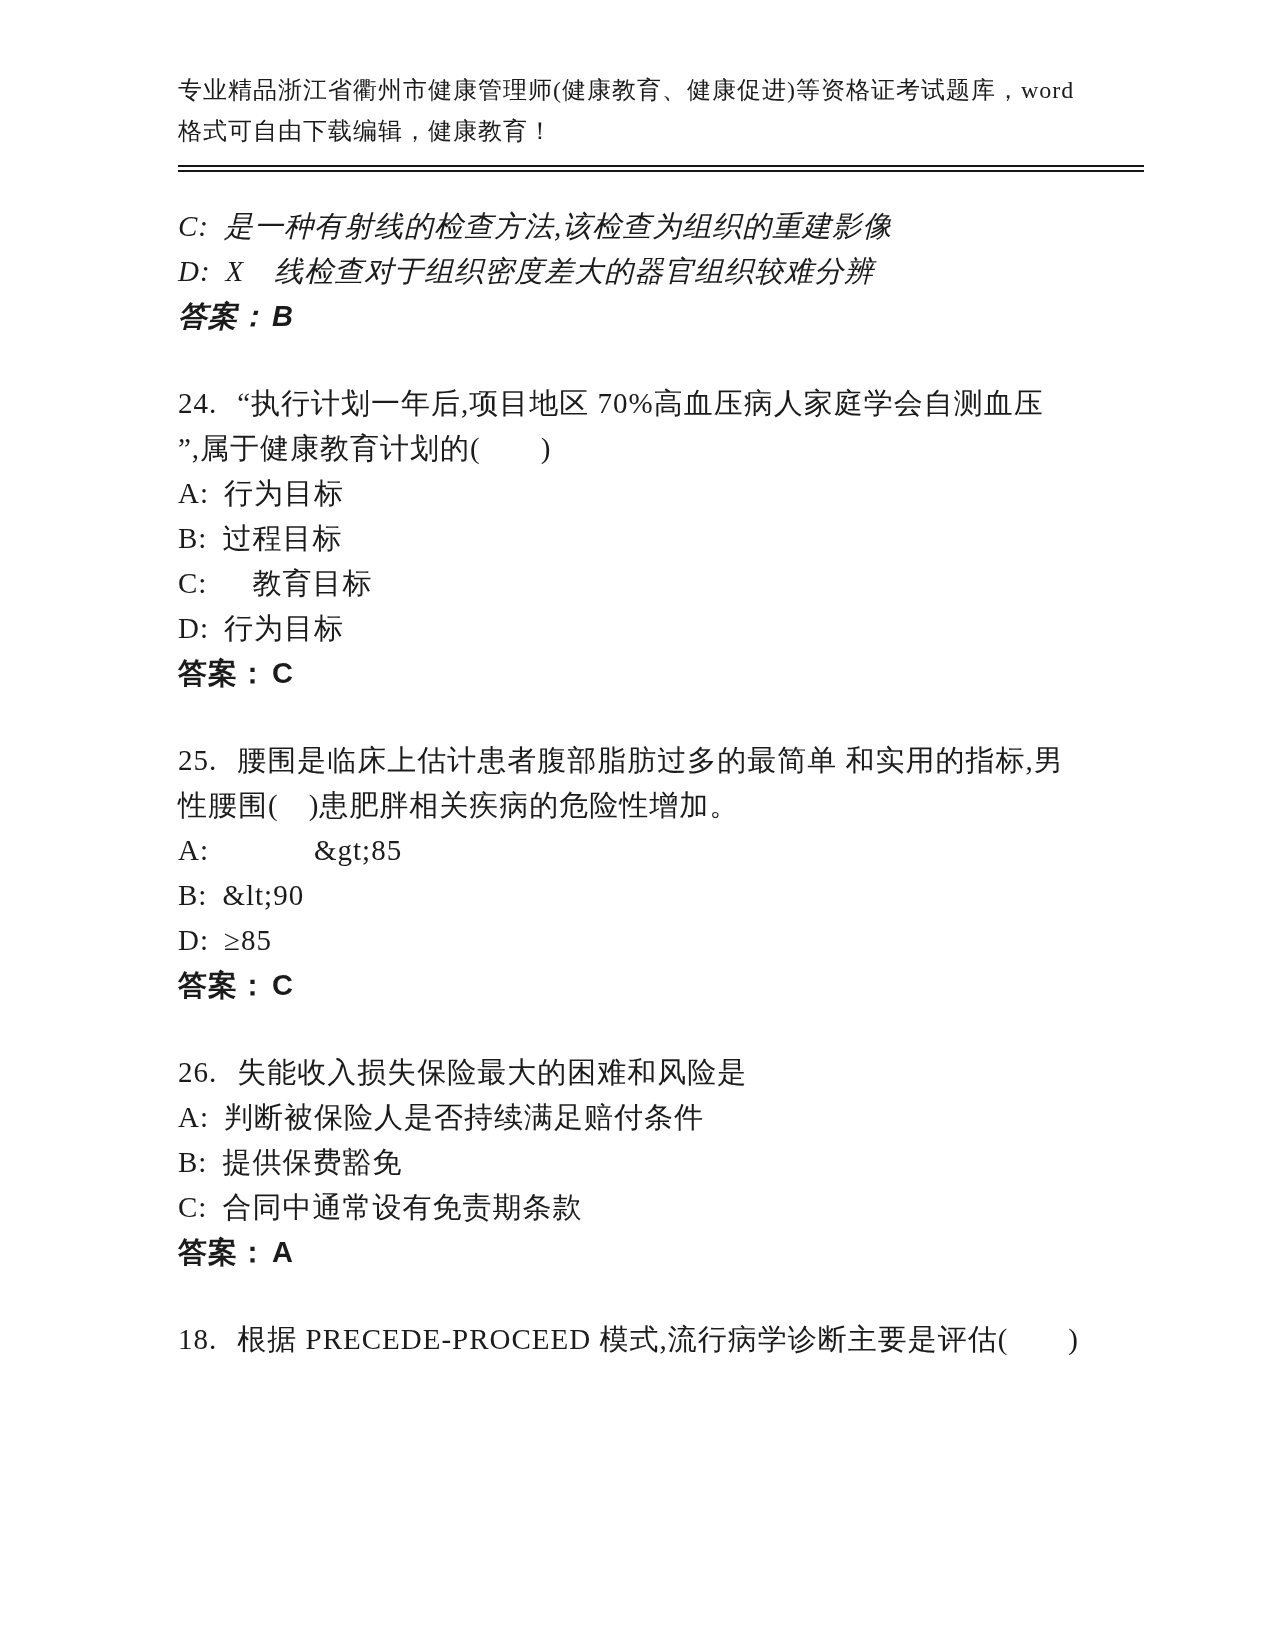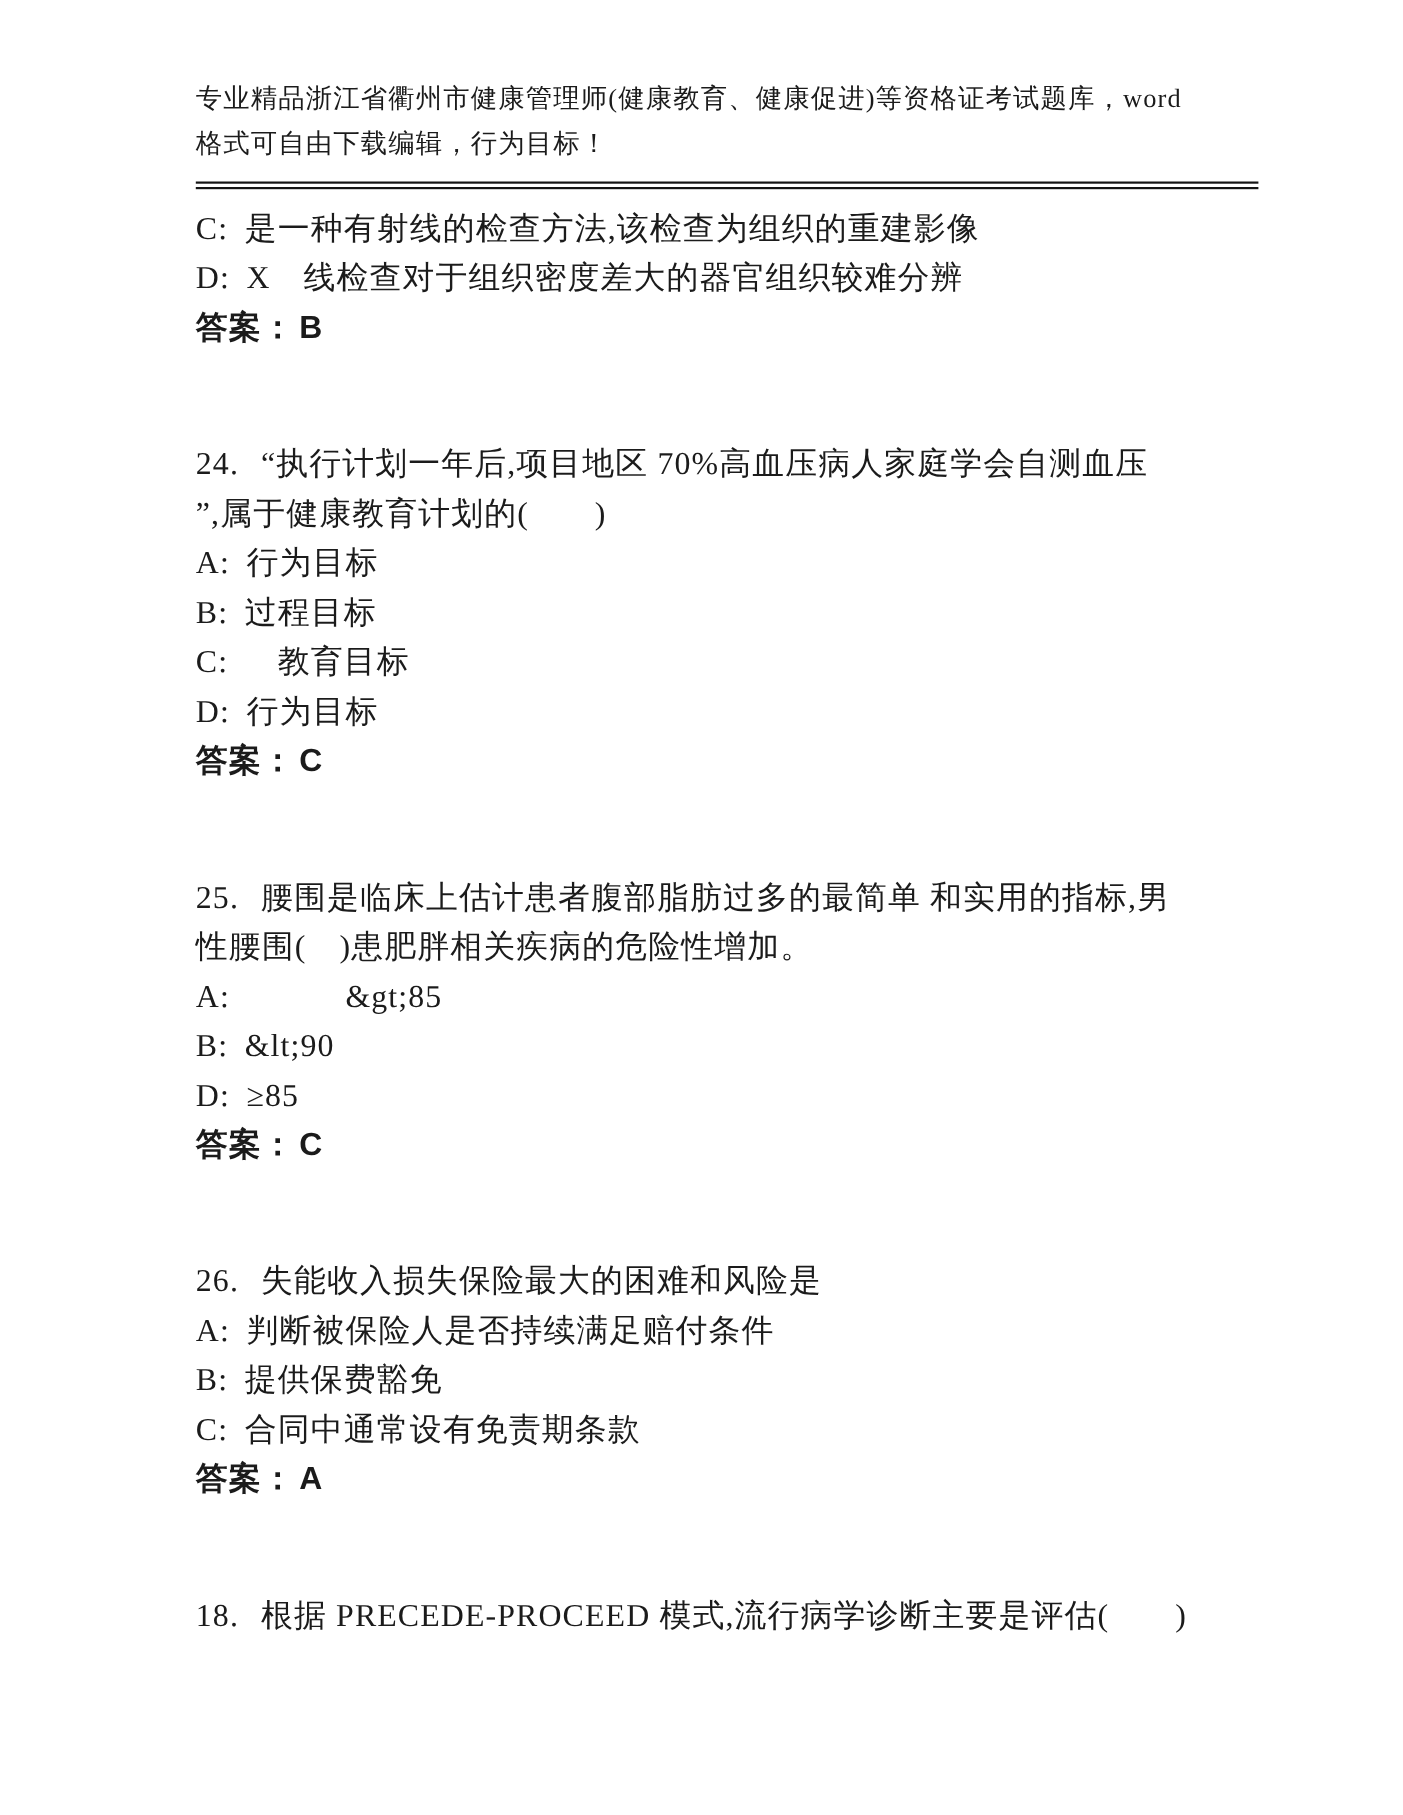--- a/index.html
+++ b/index.html
@@ -26,25 +26,26 @@
     white-space: pre-wrap;
     letter-spacing: 1px;
   }
   .rule {
     margin-top: 13px;
     height: 3px;
     border-top: 2px solid #151515;
     border-bottom: 2px solid #151515;
   }
   .question {
-    margin-top: 79px;
+    margin-top: 42px;
     font-size: 29px;
   }
   .question.first {
-    margin-top: 14px;
+    margin-top: 32px;
+    font-style: italic;
   }
   p { margin: 0; }
   .line {
     line-height: 45px;
     white-space: pre-wrap;
     letter-spacing: 1px;
   }
   .qnum { margin-right: 20px; }
   .olabel { margin-right: 15px; }
   .answer-row {
@@ -56,21 +57,21 @@
     margin-left: 4px;
   }
 </style>
 </head>
 <body>
 
 <div class="page">
 
   <div>
     <p class="hdr-line">专业精品浙江省衢州市健康管理师(健康教育、健康促进)等资格证考试题库，word</p>
-    <p class="hdr-line">格式可自由下载编辑，行为目标！</p>
+    <p class="hdr-line">格式可自由下载编辑，健康教育！</p>
   </div>
 
   <div class="rule"></div>
 
   <section class="question first">
     <p class="line"><span class="olabel">C:</span><span>是一种有射线的检查方法,该检查为组织的重建影像</span></p>
     <p class="line"><span class="olabel">D:</span><span>X　线检查对于组织密度差大的器官组织较难分辨</span></p>
     <p class="line answer-row"><span>答案：</span><span class="aletter">B</span></p>
   </section>
 

